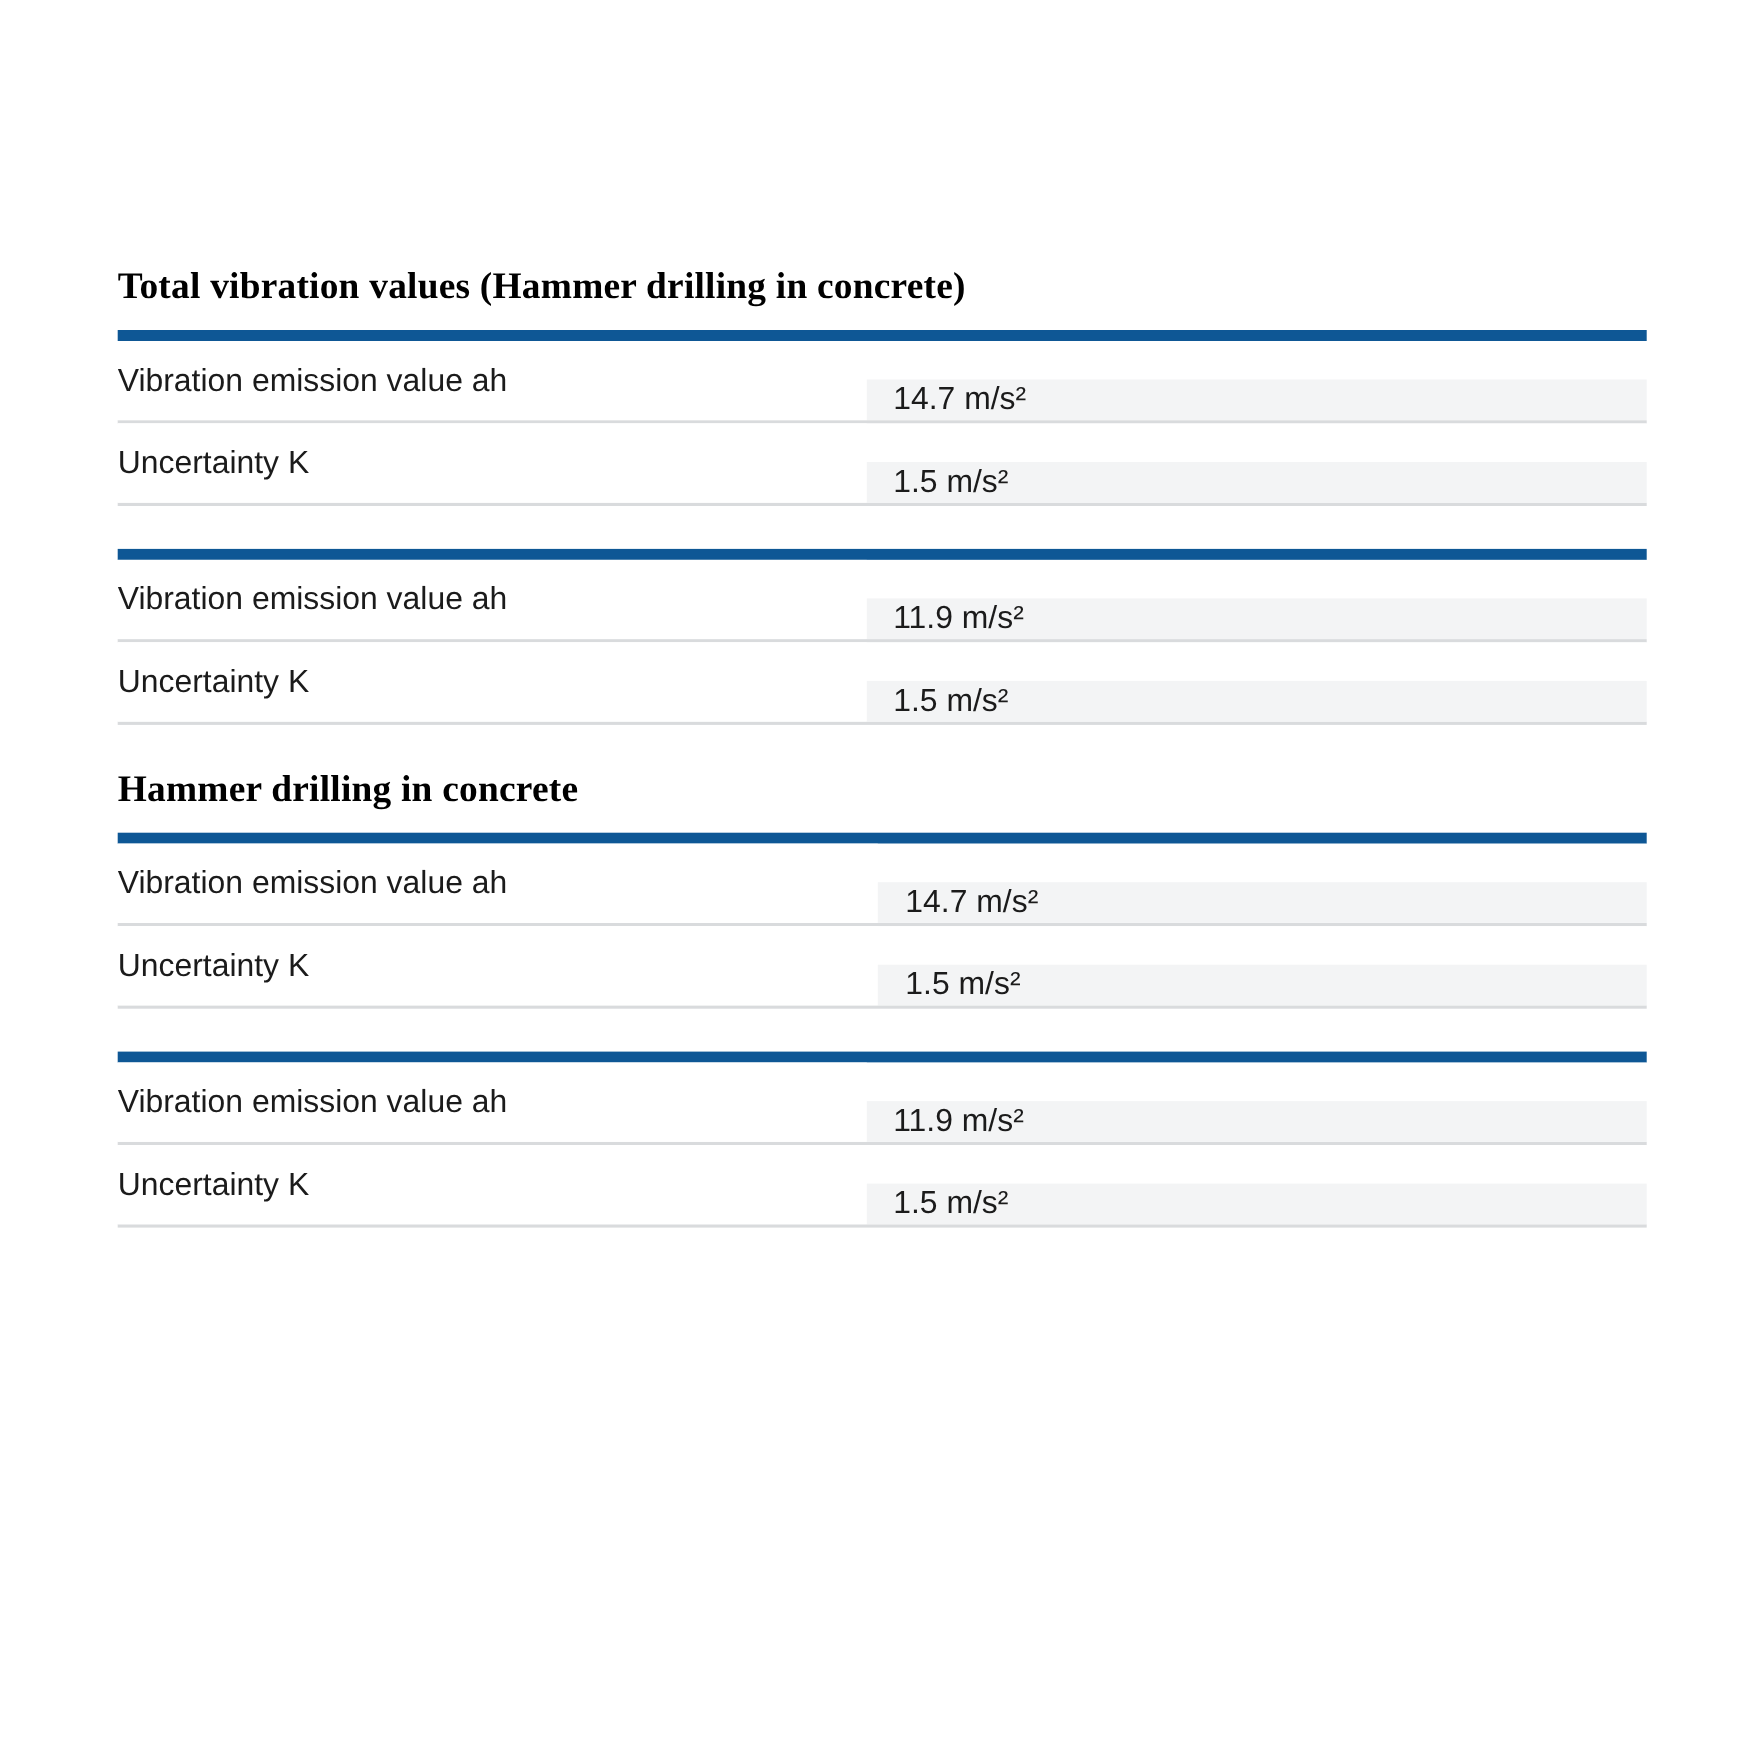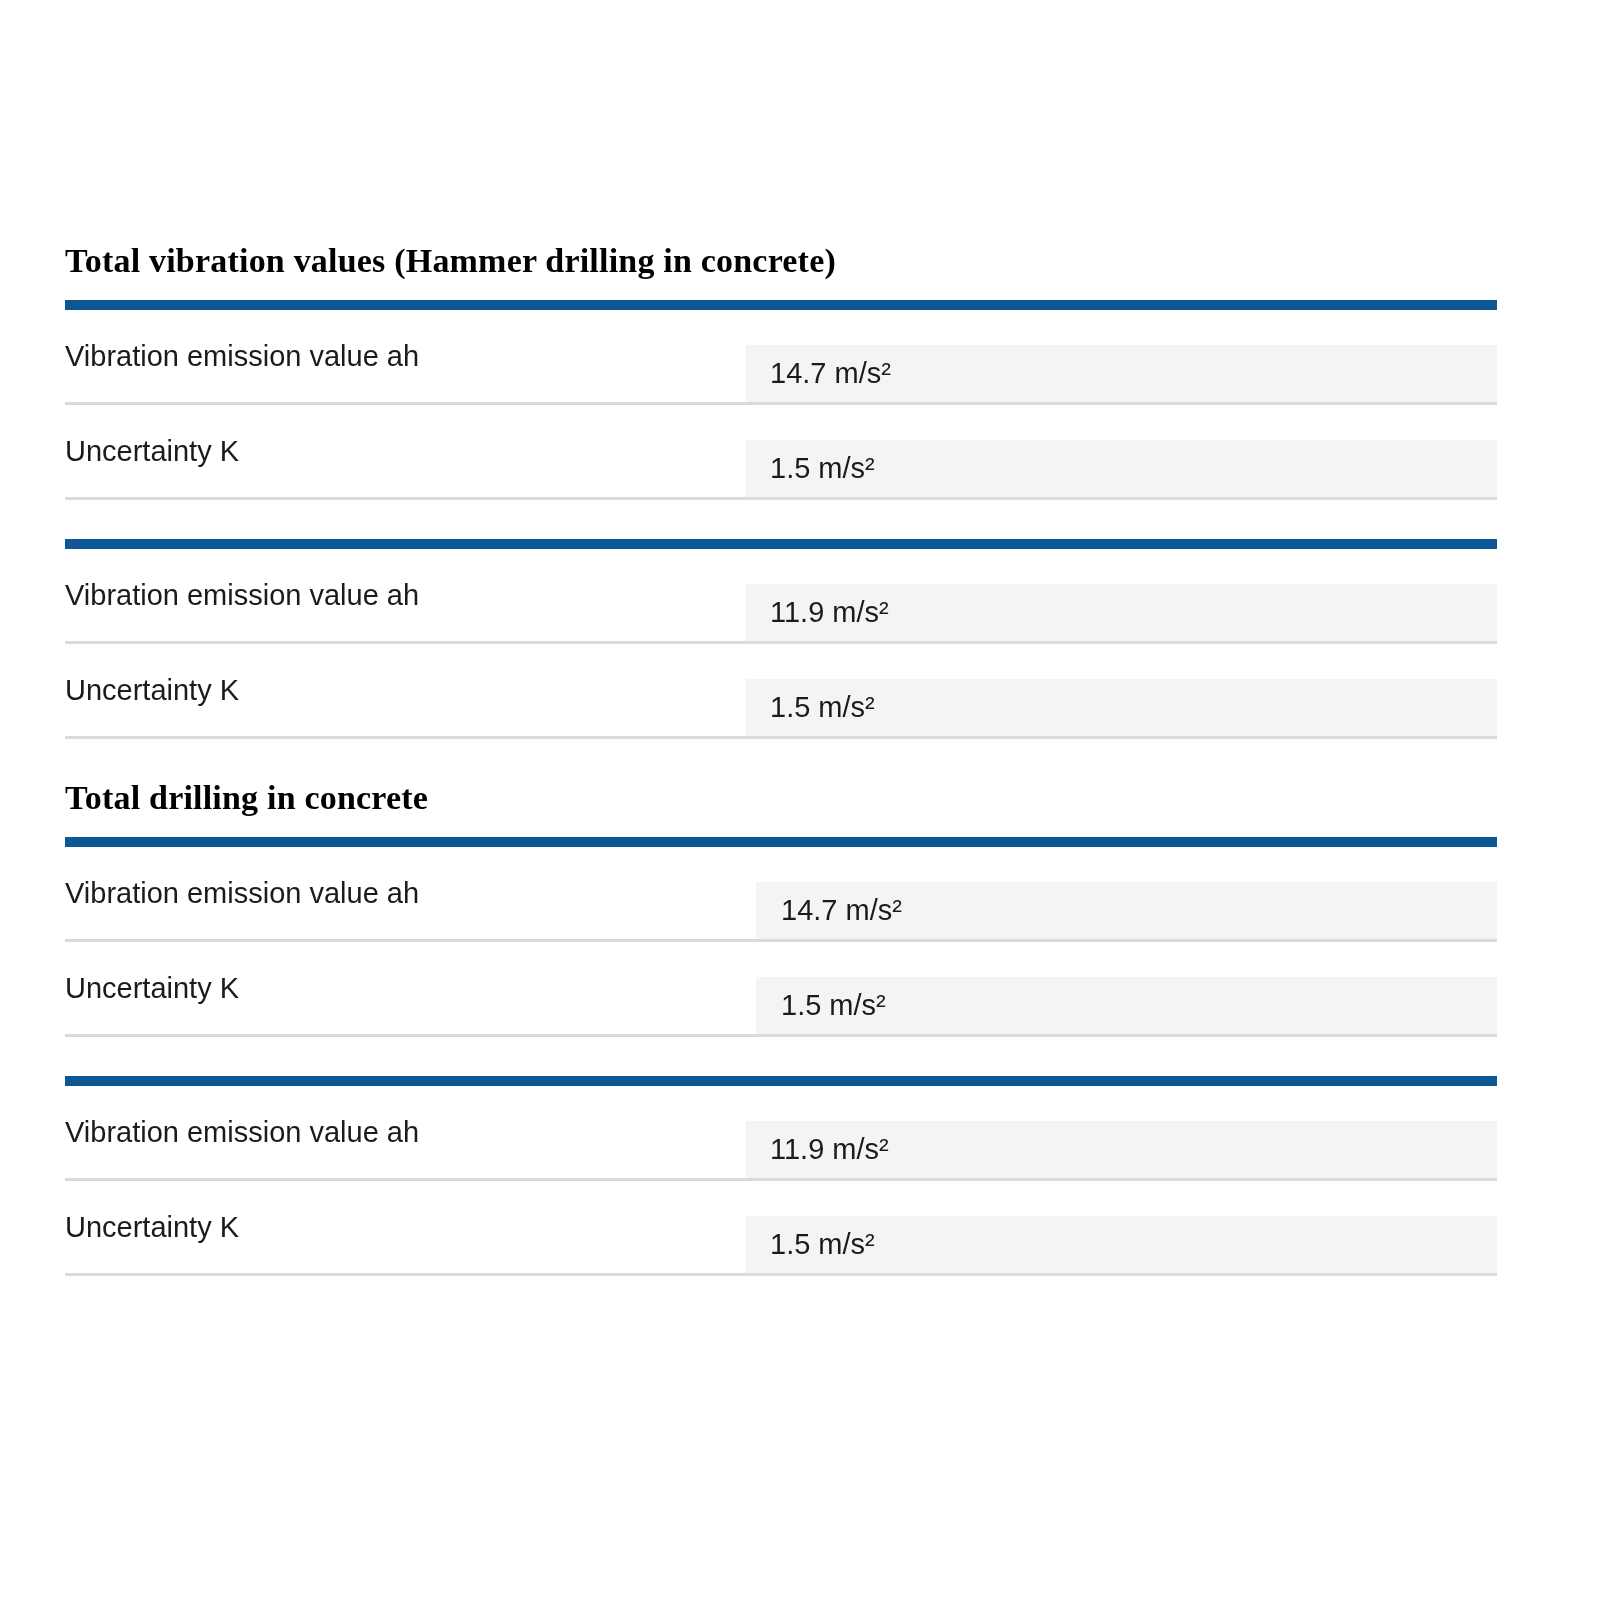--- a/index.html
+++ b/index.html
@@ -2,40 +2,40 @@
 <html><head>
 <meta charset="utf-8">
 <style>
   html, body { margin: 0; padding: 0; background: #ffffff; }
   .page {
     position: relative;
     width: 1600px;
     height: 1600px;
     background: #ffffff;
     box-sizing: border-box;
-    padding: 241px 103px 0 65px;
+    padding: 241px 103px 0 107px;
     font-family: "Liberation Sans", sans-serif;
     overflow: hidden;
   }
   .spec-section { margin: 0 0 39px 0; }
   .section-title {
     font-family: "Liberation Serif", serif;
     font-weight: 700;
     font-size: 34px;
     line-height: 40px;
     color: #000000;
     margin: 0 0 19px 0;
     letter-spacing: 0.2px;
   }
   .spec-table { width: 100%; }
   .accent-bar { height: 10px; background: #0e5795; }
   .spec-row {
     display: flex;
     box-sizing: border-box;
-    height: 95px;
+    height: 75px;
     border-bottom: 3px solid #d9dbdd;
     background: #ffffff;
   }
   .row-label {
     box-sizing: border-box;
     width: 681px;
     flex: 0 0 681px;
     display: flex;
     align-items: center;
     background: #ffffff;
@@ -86,21 +86,21 @@
         <div class="row-value">11.9 m/s²</div>
       </div>
       <div class="spec-row">
         <div class="row-label">Uncertainty K</div>
         <div class="row-value">1.5 m/s²</div>
       </div>
     </div>
   </section>
 
   <section class="spec-section variant-b">
-    <h2 class="section-title">Total drilling in concrete</h2>
+    <h2 class="section-title">Hammer drilling in concrete</h2>
     <div class="spec-table">
       <div class="accent-bar"></div>
       <div class="spec-row">
         <div class="row-label">Vibration emission value ah</div>
         <div class="row-value">14.7 m/s²</div>
       </div>
       <div class="spec-row">
         <div class="row-label">Uncertainty K</div>
         <div class="row-value">1.5 m/s²</div>
       </div>

